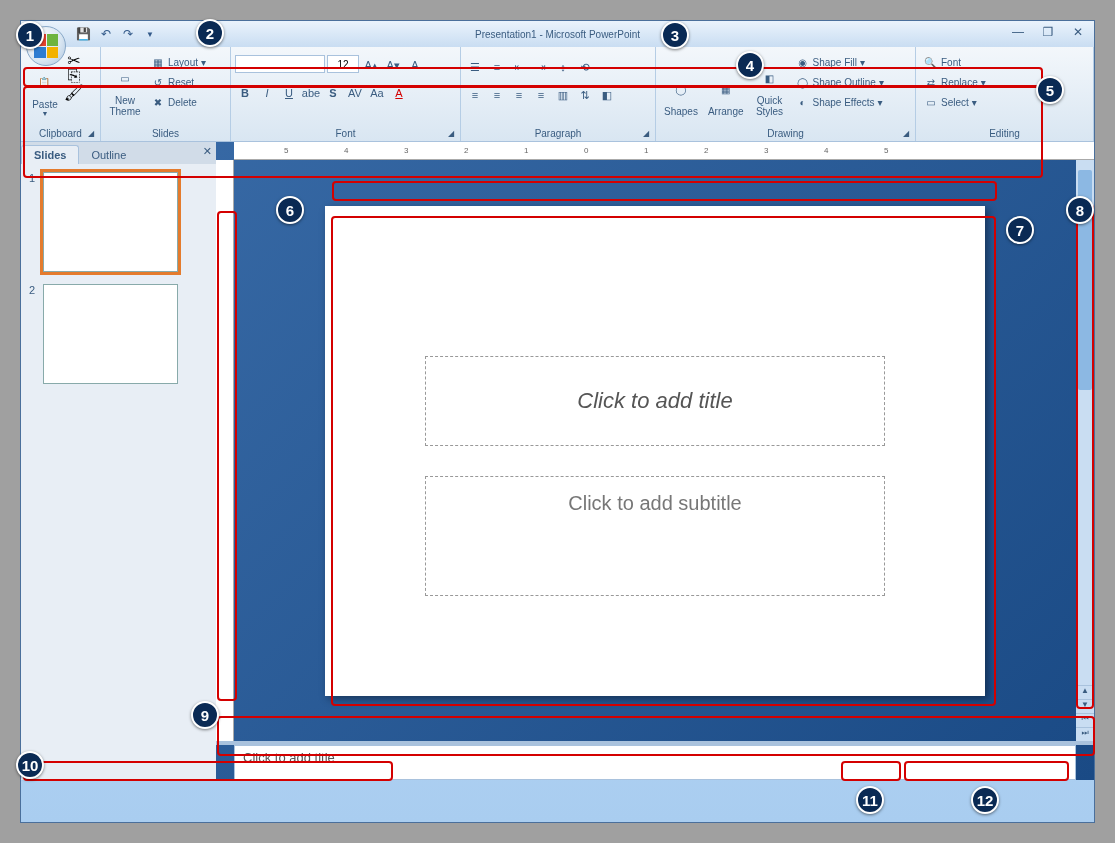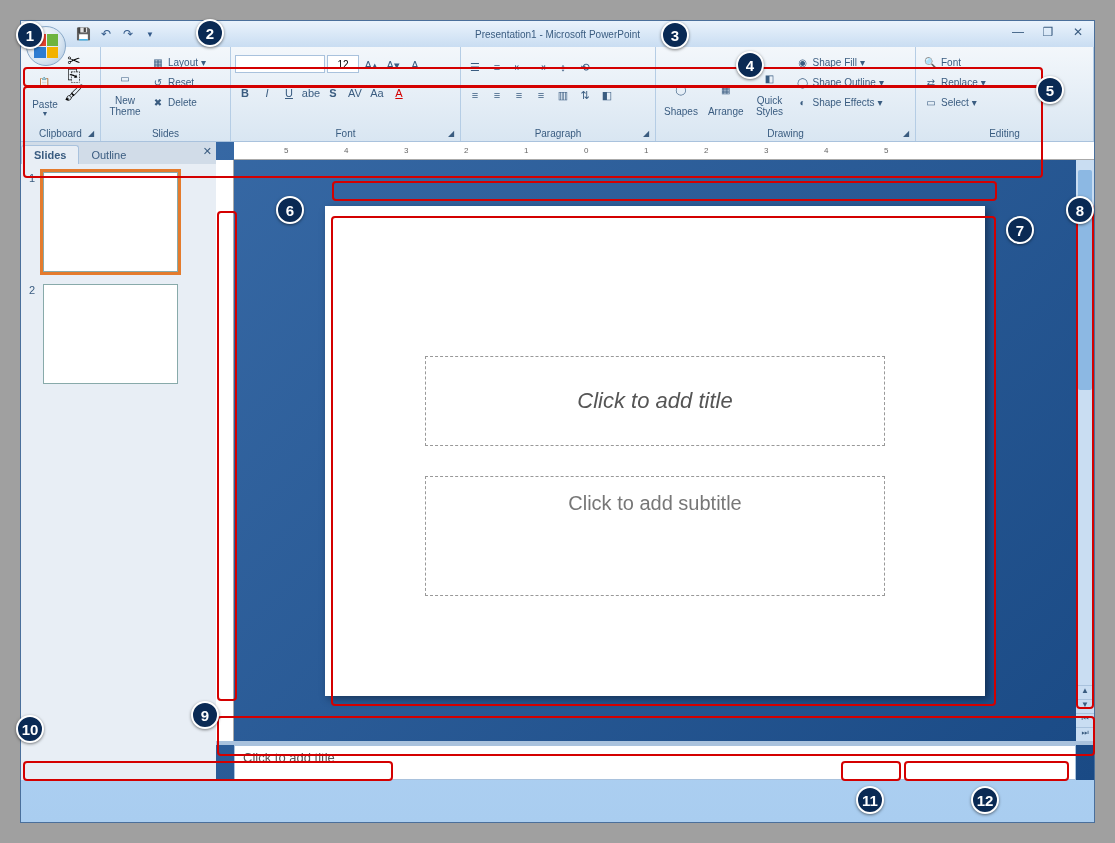--- a/index.html
+++ b/index.html
@@ -321,17 +321,17 @@
 
   <div class="callout" style="left:-5px; top:0px">1</div>
   <div class="callout" style="left:175px; top:-2px">2</div>
   <div class="callout" style="left:640px; top:0px">3</div>
   <div class="callout" style="left:715px; top:30px">4</div>
   <div class="callout" style="left:1015px; top:55px">5</div>
   <div class="callout" style="left:255px; top:175px">6</div>
   <div class="callout" style="left:985px; top:195px">7</div>
   <div class="callout" style="left:1045px; top:175px">8</div>
   <div class="callout" style="left:170px; top:680px">9</div>
-  <div class="callout" style="left:-5px; top:694px">10</div>
+  <div class="callout" style="left:-5px; top:730px">10</div>
   <div class="callout" style="left:835px; top:765px">11</div>
   <div class="callout" style="left:950px; top:765px">12</div>
 
 </div>
 
 </body></html>

